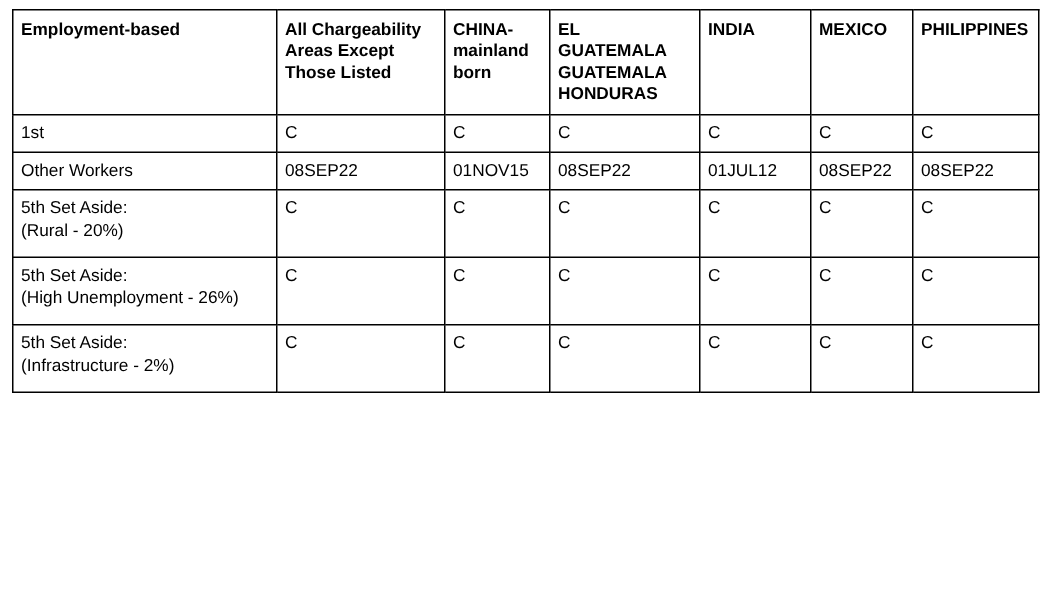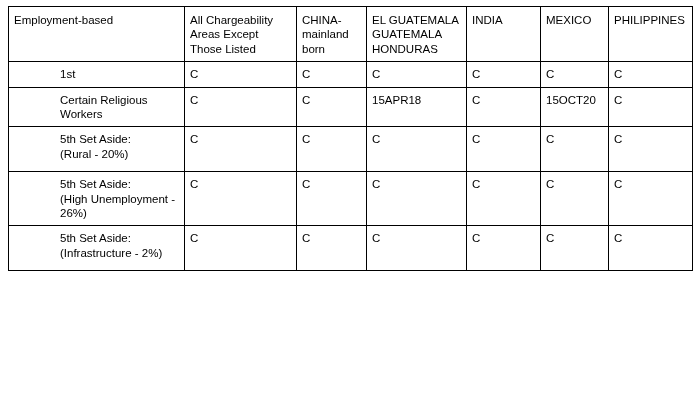--- a/index.html
+++ b/index.html
@@ -25,34 +25,34 @@
   #visa-bulletin-table th,
   #visa-bulletin-table td {
     border: 1px solid #000000;
     vertical-align: top;
     padding: 5px 5px 5px 5px;
     line-height: 1.25;
     font-weight: normal;
     text-align: left;
   }
   #visa-bulletin-table thead th {
-    font-weight: normal;
+    font-weight: bold;
     vertical-align: top;
     padding-top: 6px;
   }
   .col-cat   { width: 176px; }
   .col-all   { width: 112px; }
   .col-china { width:  70px; }
   .col-elsal { width: 100px; }
   .col-india { width:  74px; }
   .col-mex   { width:  68px; }
   .col-phil  { width:  84px; }
 
   .row-tall td { height: 34px; }
-  .cat-sub { display: block; margin-left: 46px; }
+  .cat-sub { display: block; }
   .val { white-space: nowrap; }
 </style>
 </head>
 <body>
 
 <table id="visa-bulletin-table">
   <colgroup>
     <col class="col-cat">
     <col class="col-all">
     <col class="col-china">
@@ -79,28 +79,28 @@
         </td>
       <td class="val">C</td>
       <td class="val">C</td>
       <td class="val">C</td>
       <td class="val">C</td>
       <td class="val">C</td>
       <td class="val">C</td>
     </tr>
     <tr>
       <td>
-          <span class="cat-sub">Certain Religious Workers</span>
+          <span class="cat-sub">Other Workers</span>
         </td>
-      <td class="val">C</td>
-      <td class="val">C</td>
-      <td class="val">15APR18</td>
-      <td class="val">C</td>
-      <td class="val">15OCT20</td>
-      <td class="val">C</td>
+      <td class="val">08SEP22</td>
+      <td class="val">01NOV15</td>
+      <td class="val">08SEP22</td>
+      <td class="val">01JUL12</td>
+      <td class="val">08SEP22</td>
+      <td class="val">08SEP22</td>
     </tr>
     <tr class="row-tall">
       <td>
         <span class="cat-sub">5th Set Aside:</span>
         <span class="cat-sub">(Rural - 20%)</span>
       </td>
       <td class="val">C</td>
       <td class="val">C</td>
       <td class="val">C</td>
       <td class="val">C</td>

